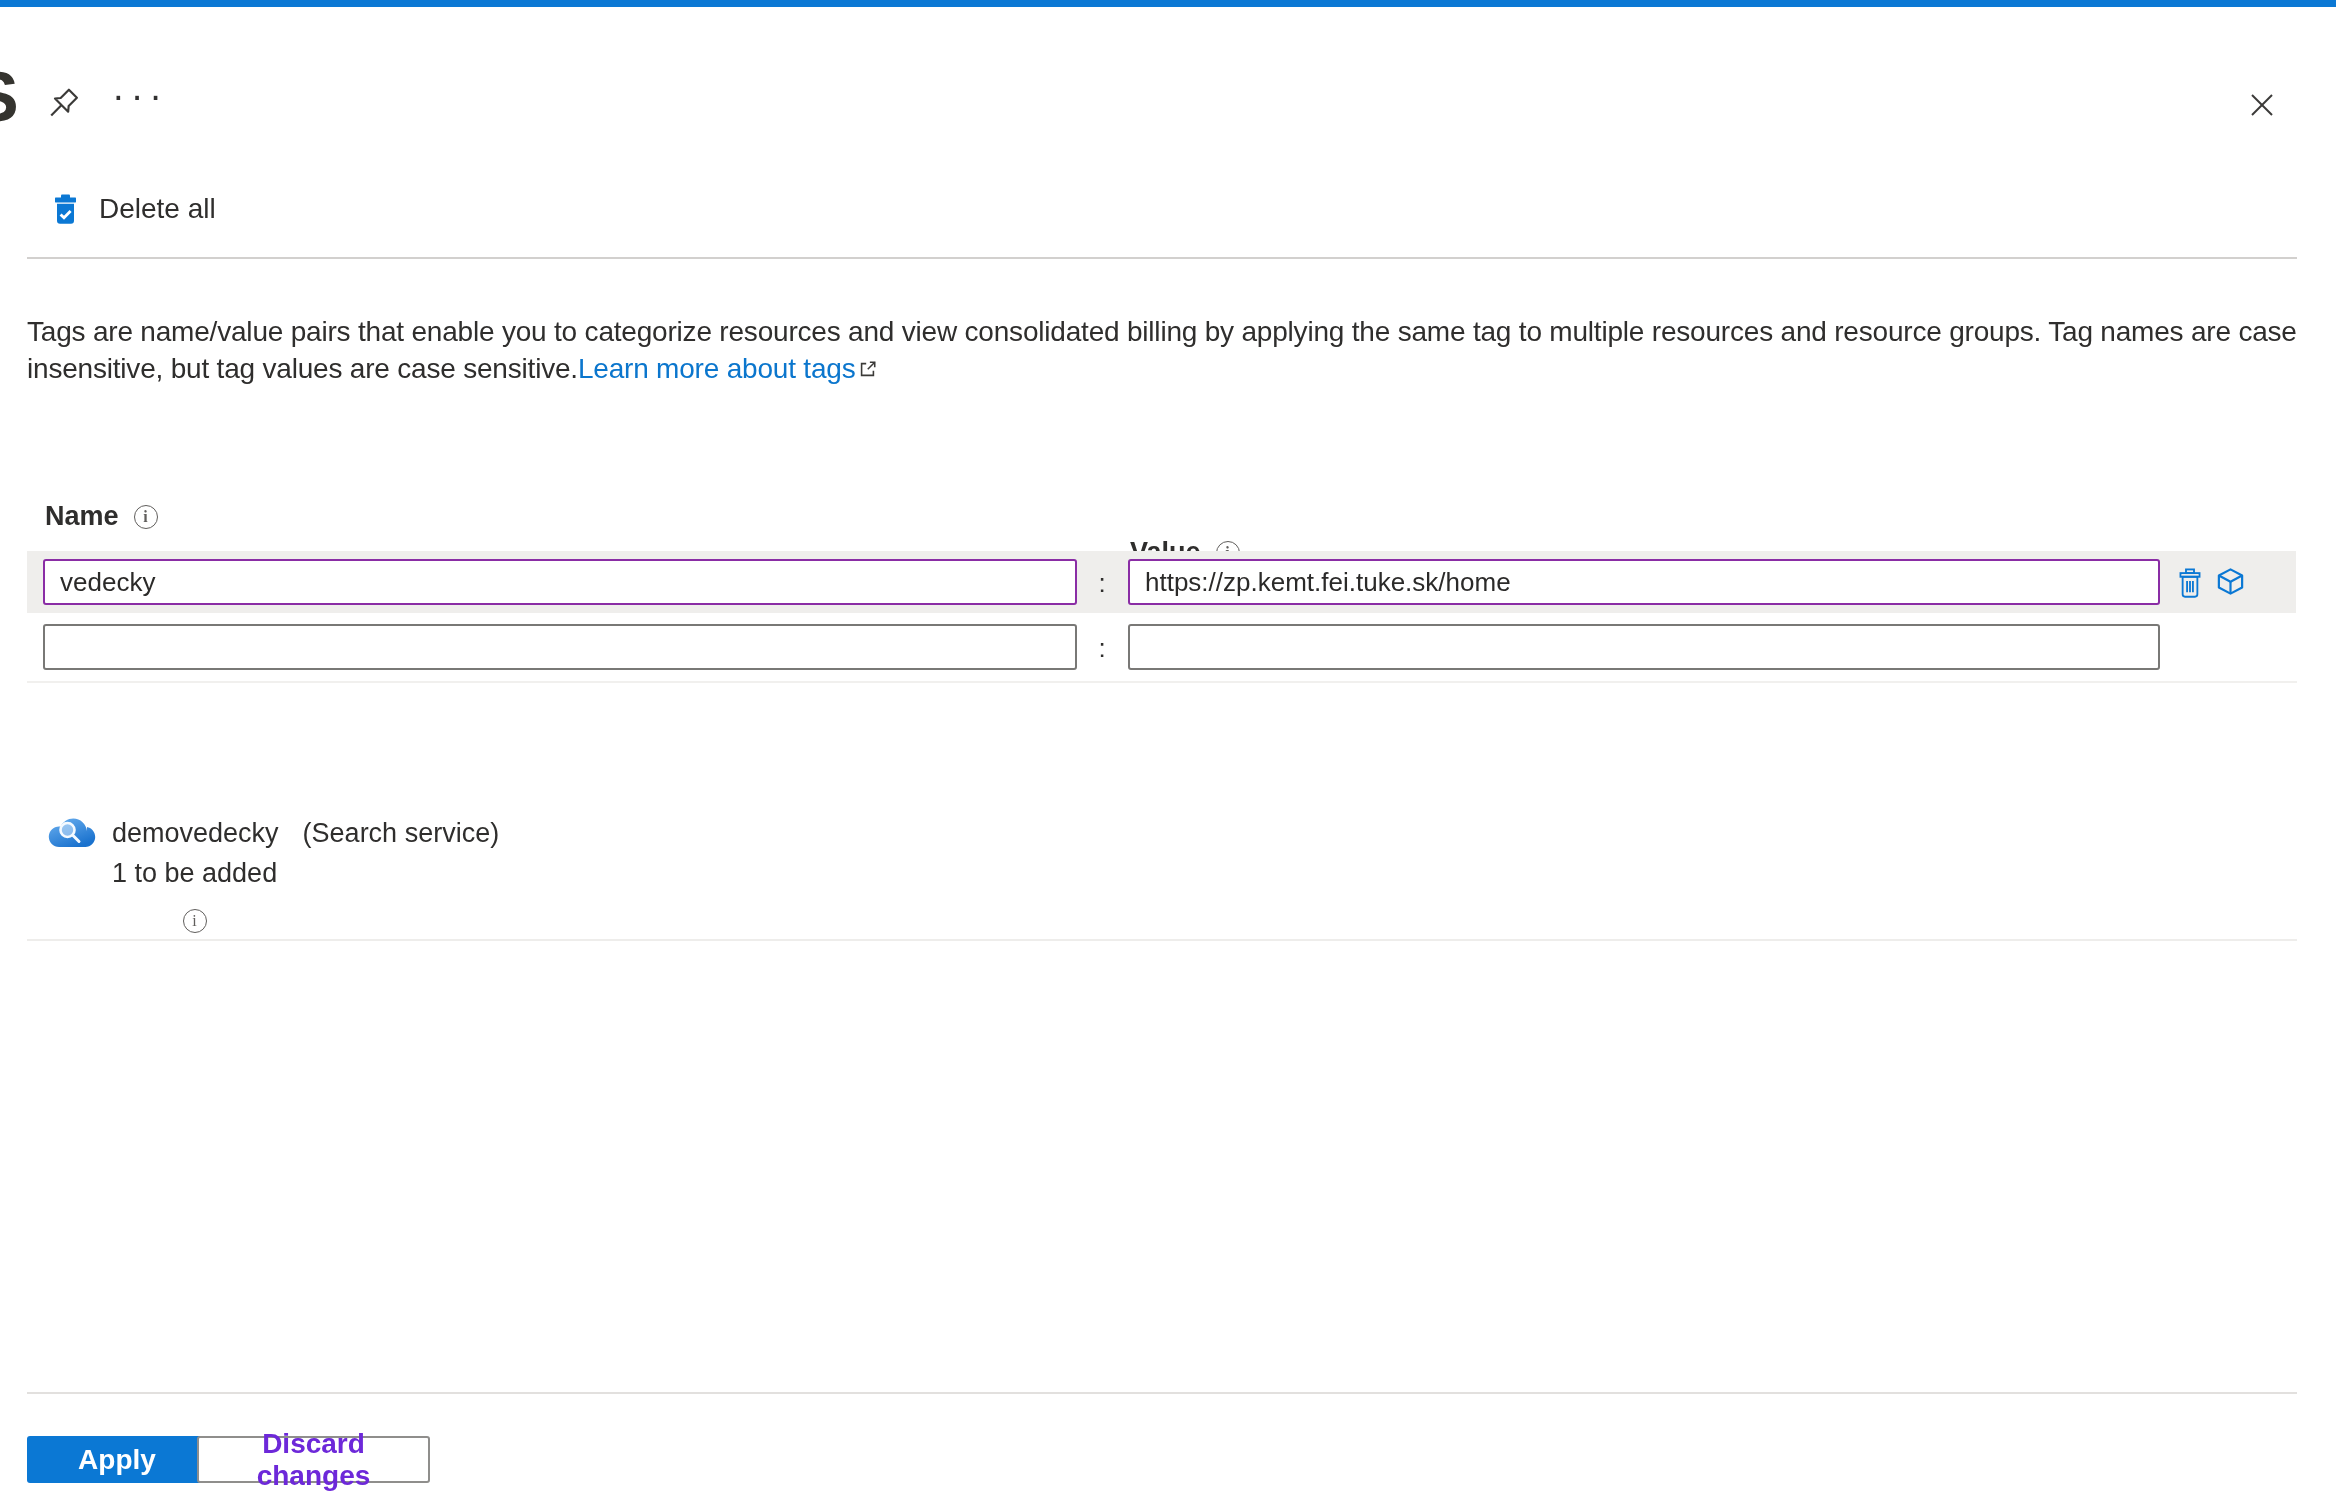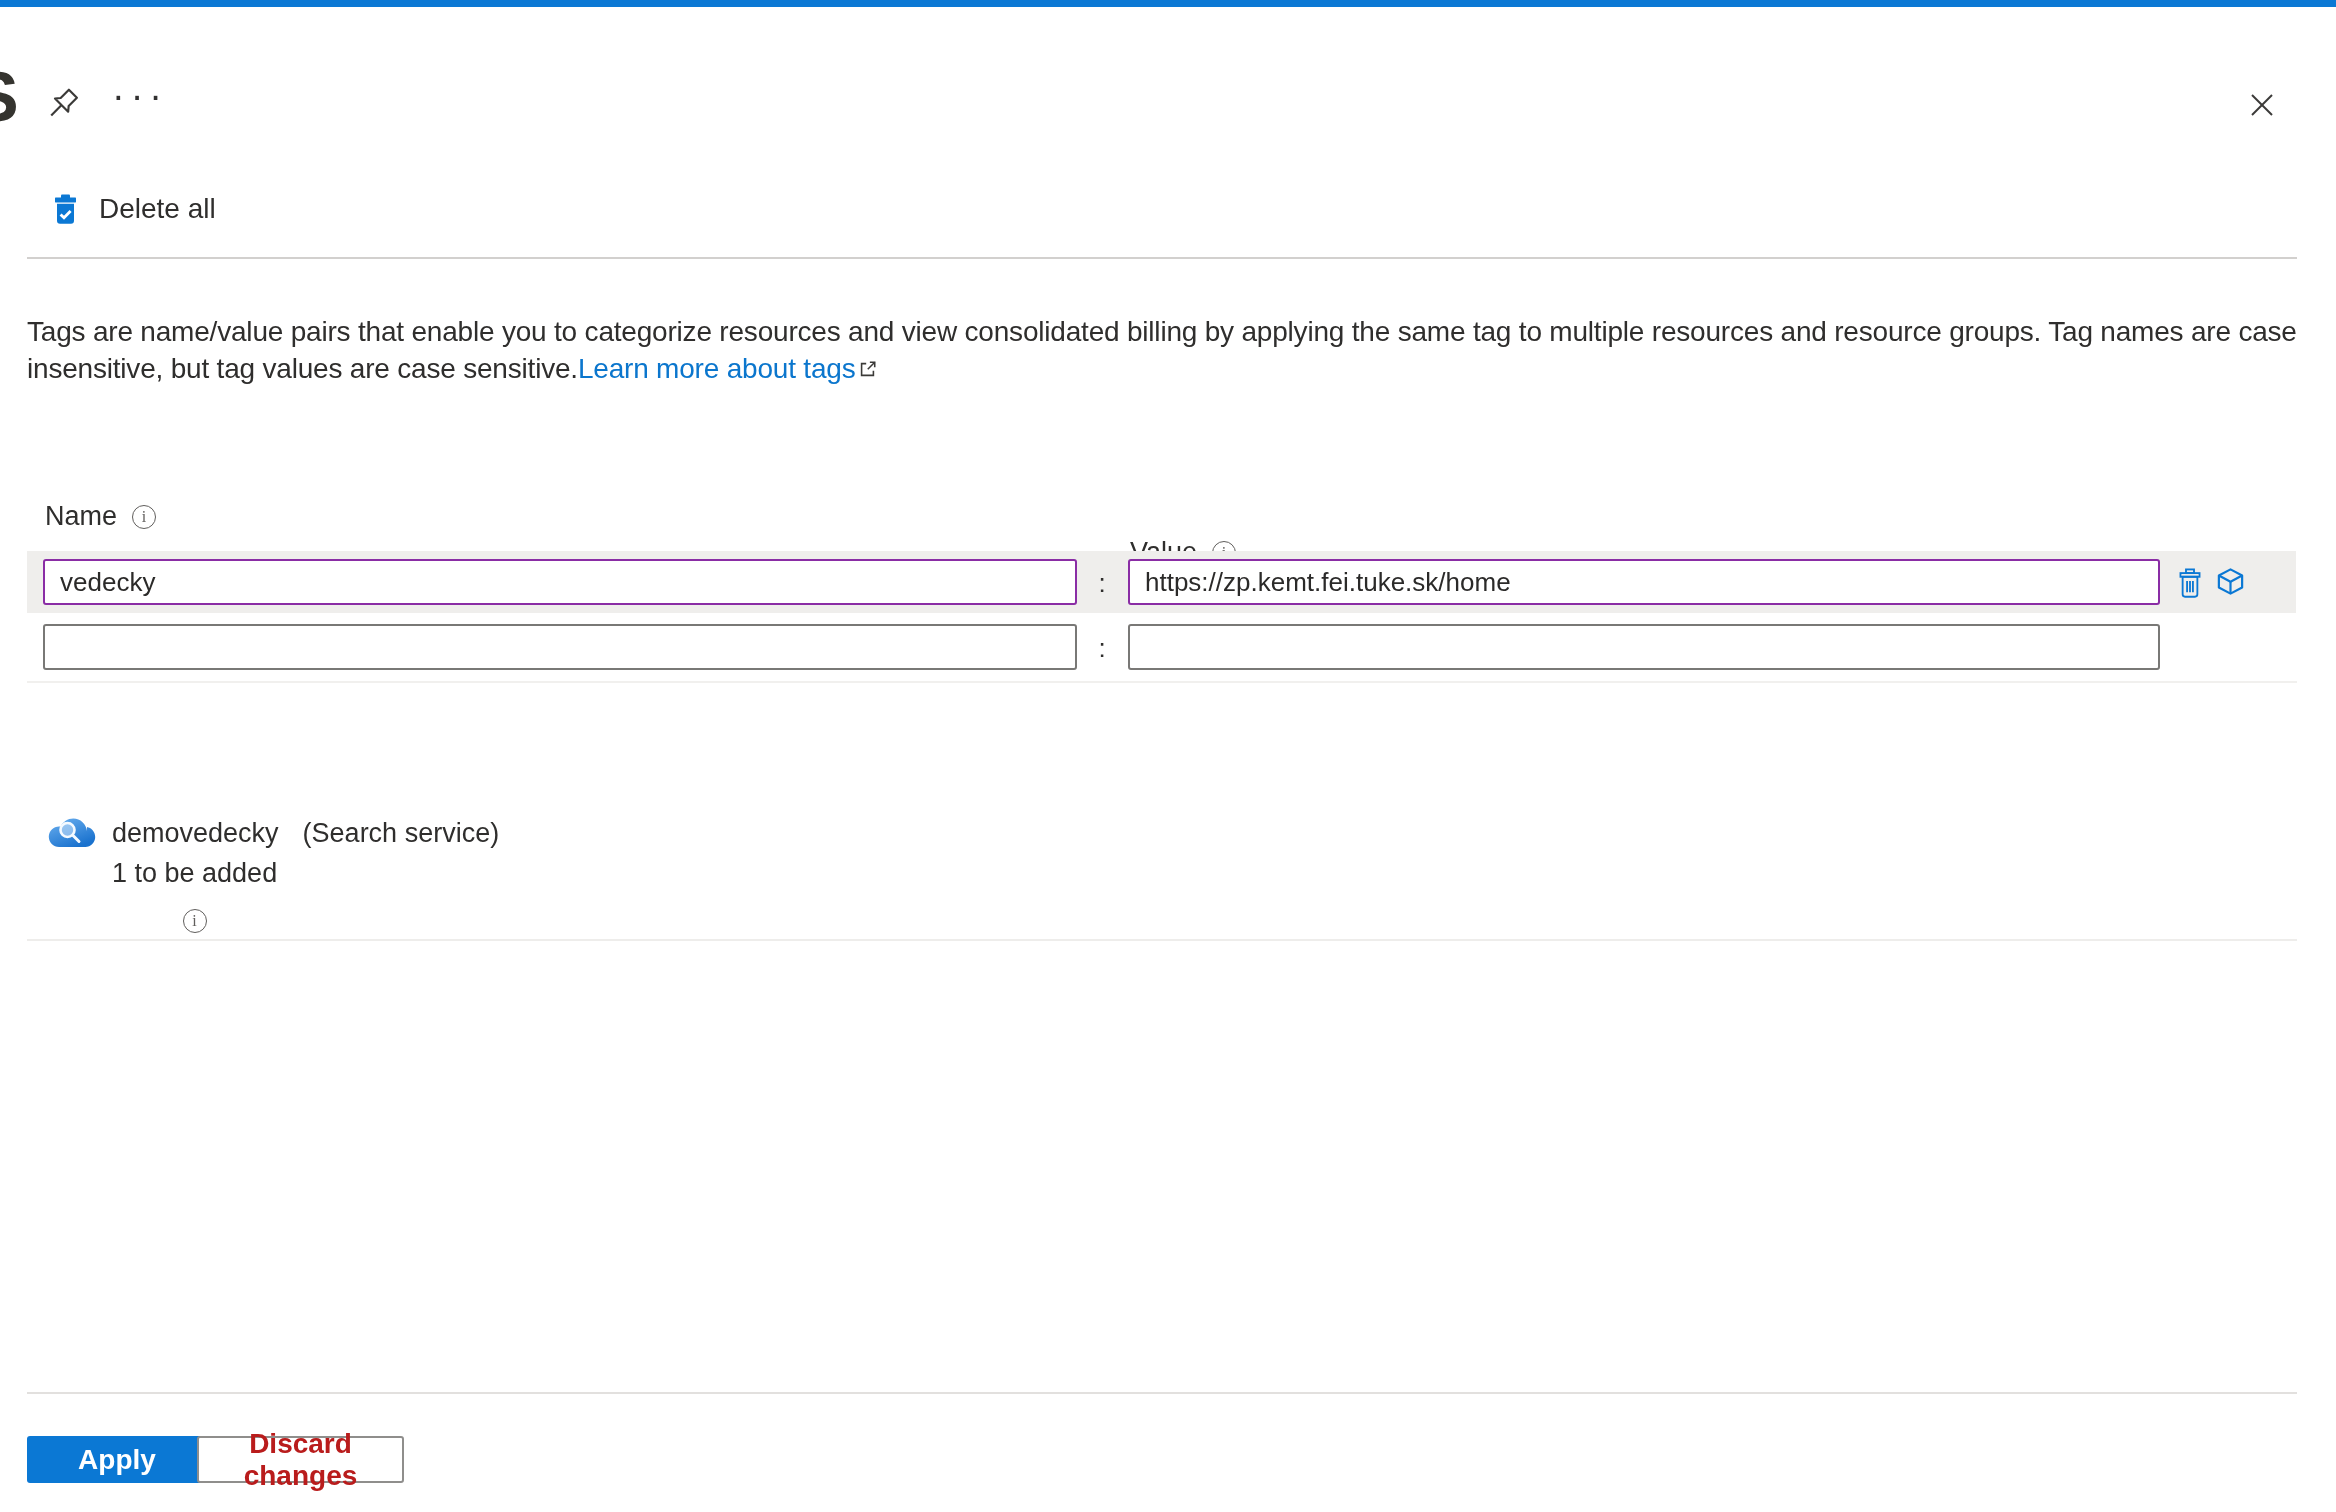--- a/index.html
+++ b/index.html
@@ -30,21 +30,21 @@
 
   .intro{position:absolute;left:27px;top:313px;width:2288px;font-size:28px;
          letter-spacing:-0.2px;line-height:37px;color:#2f2e2d;}
   .learn-link{color:#0b76cd;text-decoration:none;cursor:pointer;}
   .ext-ico{vertical-align:-2px;margin-left:2px;}
 
   .warning{position:absolute;left:27px;top:411px;width:2288px;font-size:26px;font-weight:700;
            color:#2f2e2d;letter-spacing:-0.2px;}
 
   .col-header{position:absolute;top:501px;display:flex;align-items:center;gap:15px;
-              font-size:27px;font-weight:400;color:#2f2e2d;}
+              font-size:27px;font-weight:700;color:#2f2e2d;}
   .name-header{left:45px;}
   .value-header{left:1130px;margin-top:36px;}
 
   .info-icon{display:inline-flex;align-items:center;justify-content:center;width:24px;height:24px;
              border:1.5px solid #605e5c;border-radius:50%;color:#605e5c;font-size:16px;
              font-family:"Liberation Serif",serif;box-sizing:border-box;flex:0 0 auto;}
 
   .row-highlight{position:absolute;left:27px;top:551px;width:2269px;height:62px;background:#efeeec;}
 
   .tag-input{position:absolute;height:46px;background:#ffffff;font-family:inherit;font-size:26px;
@@ -67,21 +67,21 @@
   .resource-icon{position:absolute;left:48px;top:814px;}
   .resource-line1{position:absolute;left:112px;top:818px;font-size:27px;color:#2f2e2d;
                   display:flex;gap:24px;align-items:flex-end;}
   .resource-line2{position:absolute;left:112px;top:858px;font-size:27px;color:#2f2e2d;
                   display:flex;gap:20px;align-items:center;flex-direction:column;}
 
   .footer-btn{position:absolute;top:1436px;height:47px;border-radius:3px;font-family:inherit;
               font-size:28px;font-weight:600;cursor:pointer;display:flex;align-items:center;
               justify-content:center;box-sizing:border-box;}
   .apply-btn{left:27px;width:180px;background:#0b78d4;color:#ffffff;border:none;}
-  .discard-btn{left:197px;width:207px;background:#ffffff;color:#b91c1c;border:2px solid #8f8e8c;}
+  .discard-btn{left:197px;width:233px;background:#ffffff;color:#6d28d9;border:2px solid #8f8e8c;}
 </style>
 </head>
 <body>
 
 <div class="page">
 
   <div class="topbar"></div>
 
   <div class="title-partial">S</div>
 

